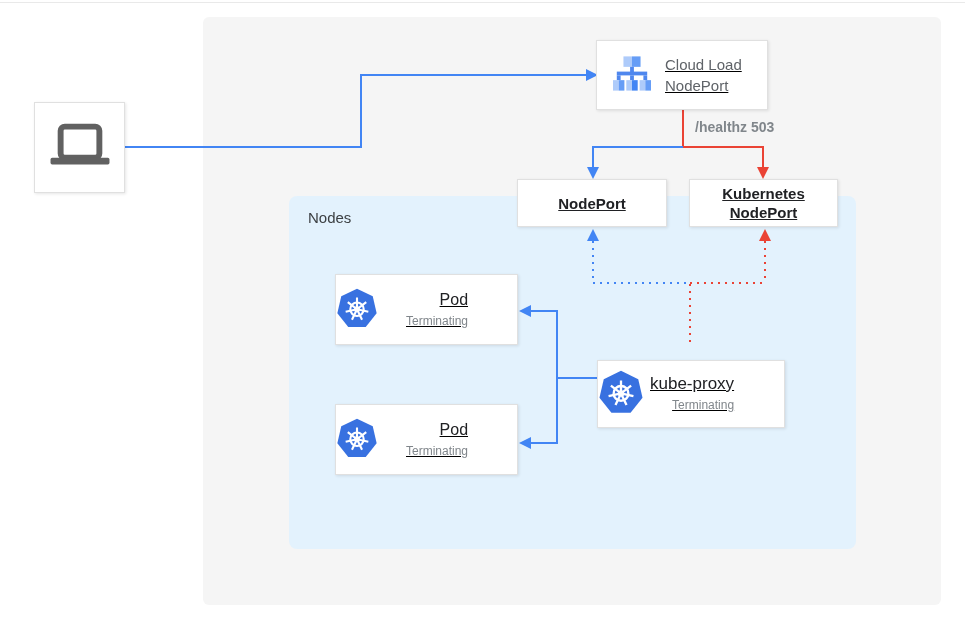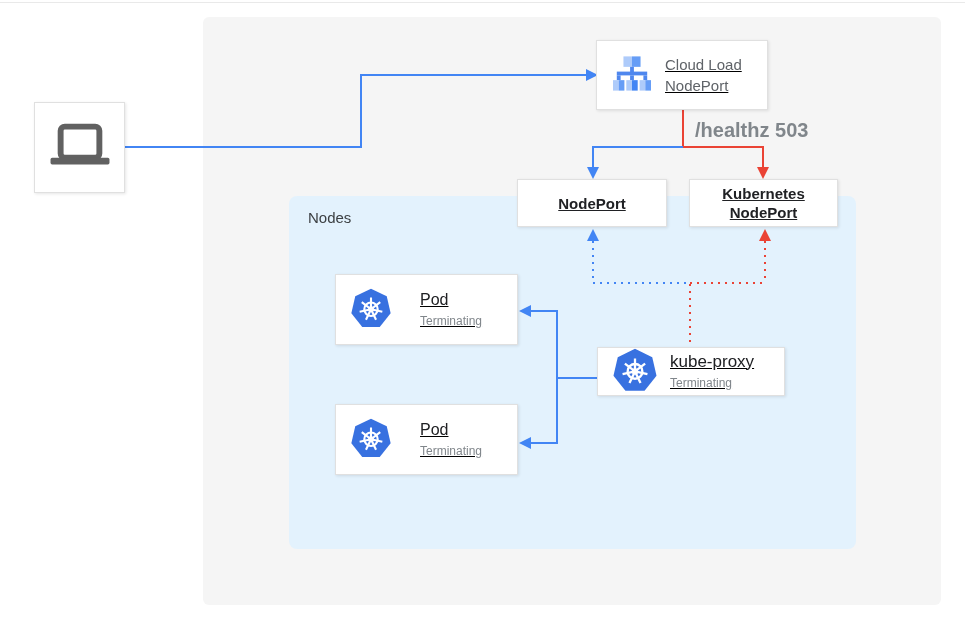--- a/index.html
+++ b/index.html
@@ -22,45 +22,45 @@
   .nodes-panel{position:absolute;left:289px;top:196px;width:567px;height:353px;background:var(--nodesbg);border-radius:8px;}
   .nodes-label{position:absolute;left:19px;top:13px;font-size:15px;color:#3c4043;}
 
   .box{position:absolute;background:#fff;border:1px solid var(--border);box-shadow:1px 1px 3px rgba(0,0,0,.10);text-decoration:underline;}
   .laptop-box{left:34px;top:102px;width:91px;height:91px;display:flex;align-items:center;justify-content:center;}
   .clb-box{left:596px;top:40px;width:172px;height:70px;display:flex;align-items:center;gap:14px;padding-left:16px;}
   .clb-text{font-size:15px;line-height:21px;color:var(--midgray);}
   .port-box{display:flex;flex-direction:column;align-items:center;justify-content:center;font-weight:bold;font-size:15px;color:var(--dark);line-height:19px;text-align:center;}
   .nodeport-box{left:517px;top:179px;width:150px;height:48px;}
   .healthcheck-box{left:689px;top:179px;width:149px;height:48px;}
-  .svc-box{display:flex;align-items:center;padding-left:14px;gap:28px;}
+  .svc-box{display:flex;align-items:center;gap:28px;text-align:right;}
   .pod1-box{left:335px;top:274px;width:183px;height:71px;}
   .pod2-box{left:335px;top:404px;width:183px;height:71px;}
-  .kube-box{left:597px;top:347px;width:188px;height:49px;gap:12px;}
+  .kube-box{left:597px;top:360px;width:188px;height:68px;gap:6px;}
   .svc-title{font-size:16px;color:var(--dark);line-height:22px;}
   .svc-sub{font-size:12px;color:var(--gray);line-height:20px;}
   .kube-box .svc-title{font-size:17px;}
 
   .line{position:absolute;}
   .solid-blue{background:var(--blue);}
   .solid-red{background:var(--red);}
   .dot-h-blue{height:2px;background-image:repeating-linear-gradient(to right,var(--blue) 0 2px,transparent 2px 7px);}
   .dot-h-red{height:2px;background-image:repeating-linear-gradient(to right,var(--red) 0 2px,transparent 2px 7px);}
   .dot-v-blue{width:2px;background-image:repeating-linear-gradient(to bottom,var(--blue) 0 2px,transparent 2px 7px);}
   .dot-v-red{width:2px;background-image:repeating-linear-gradient(to bottom,var(--red) 0 2px,transparent 2px 7px);}
 
   .arr{position:absolute;width:0;height:0;}
   .arr-right-blue{border-left:12px solid var(--blue);border-top:6px solid transparent;border-bottom:6px solid transparent;}
   .arr-left-blue{border-right:12px solid var(--blue);border-top:6px solid transparent;border-bottom:6px solid transparent;}
   .arr-down-blue{border-top:12px solid var(--blue);border-left:6px solid transparent;border-right:6px solid transparent;}
   .arr-down-red{border-top:12px solid var(--red);border-left:6px solid transparent;border-right:6px solid transparent;}
   .arr-up-blue{border-bottom:12px solid var(--blue);border-left:6px solid transparent;border-right:6px solid transparent;}
   .arr-up-red{border-bottom:12px solid var(--red);border-left:6px solid transparent;border-right:6px solid transparent;}
 
-  .healthz{position:absolute;left:695px;top:119px;font-size:20px;font-weight:bold;color:var(--gray);}
+  .healthz{position:absolute;left:695px;top:119px;font-size:14px;font-weight:bold;color:var(--gray);}
 </style>
 </head>
 <body>
 
 <div class="canvas">
   <div class="top-rule"></div>
   <div class="panel"></div>
 
   <div class="nodes-panel">
     <div class="nodes-label">Nodes</div>

